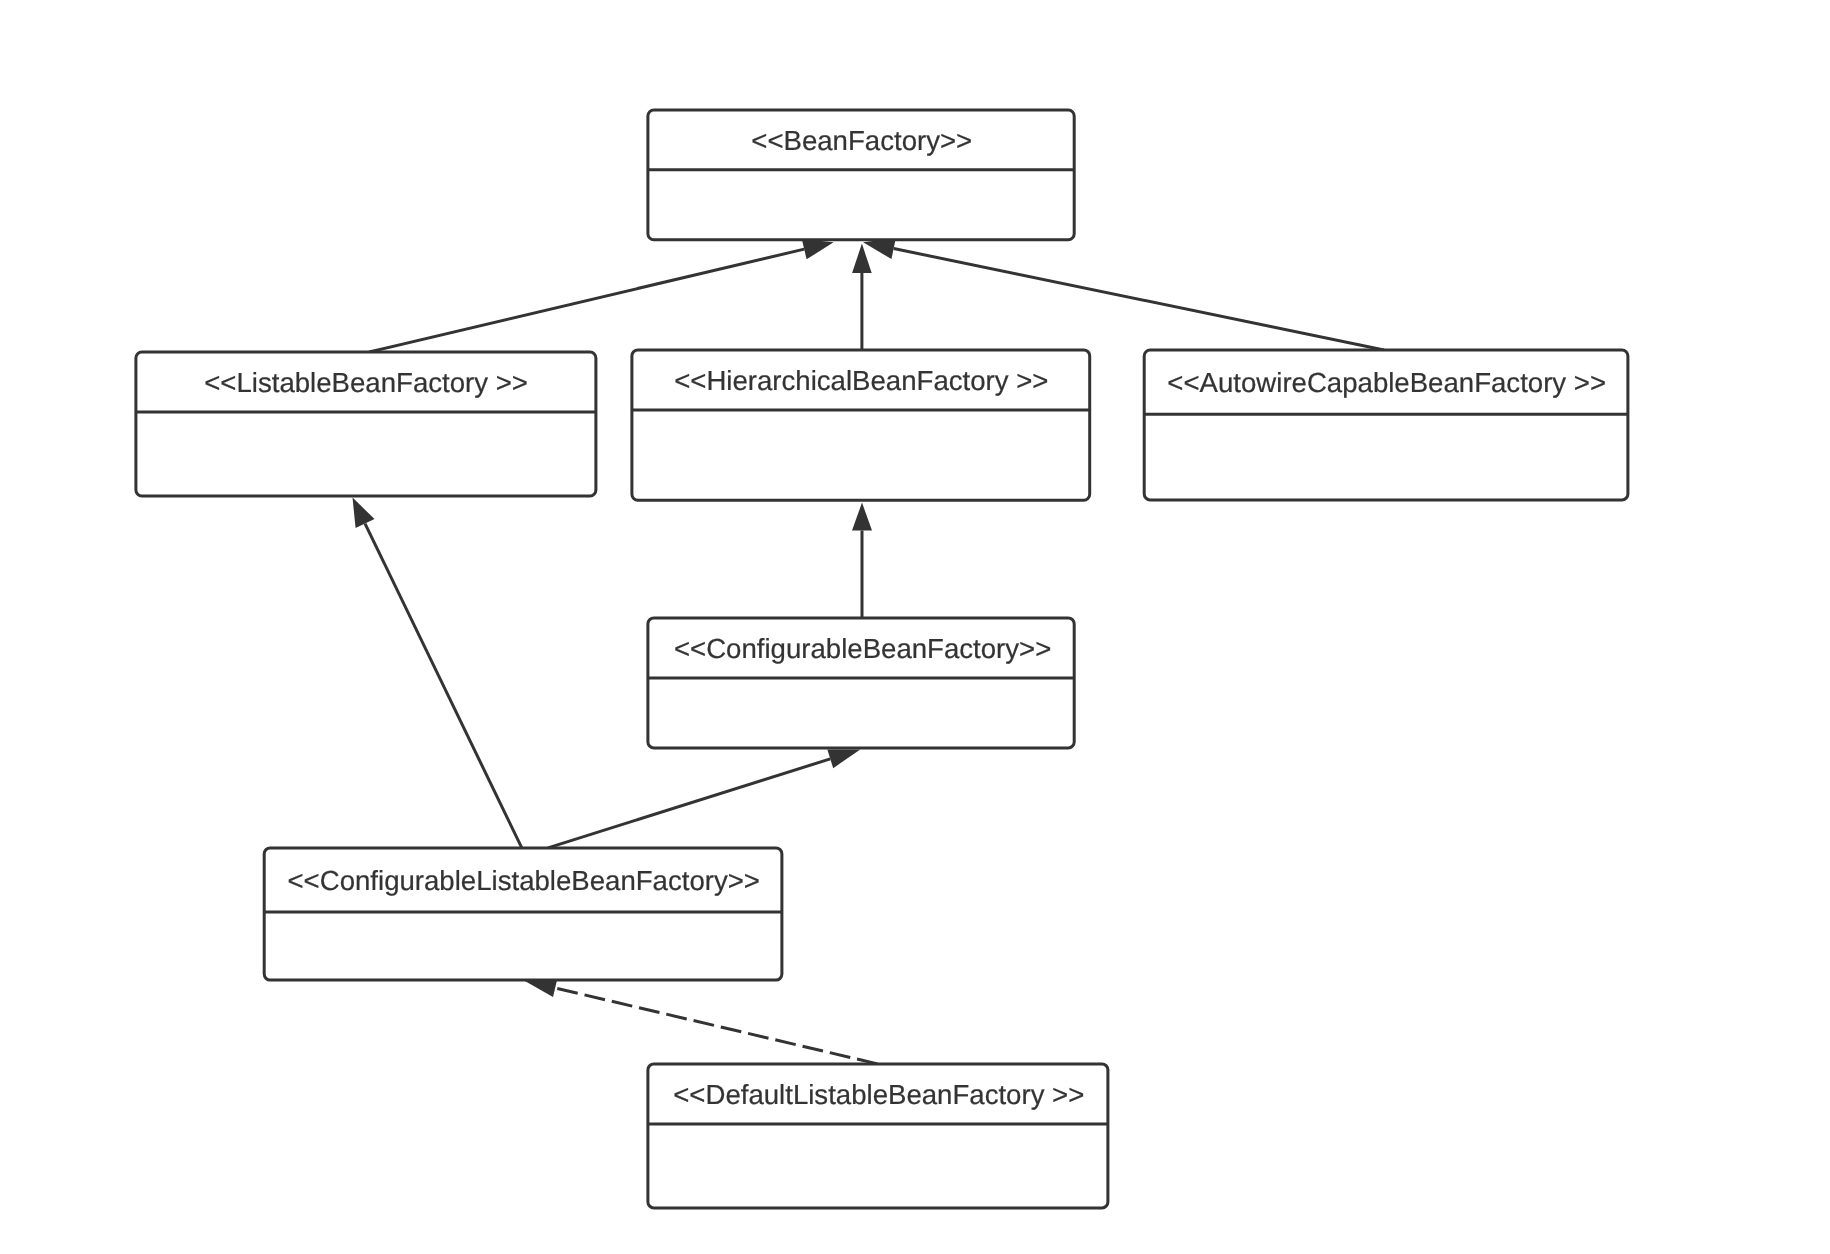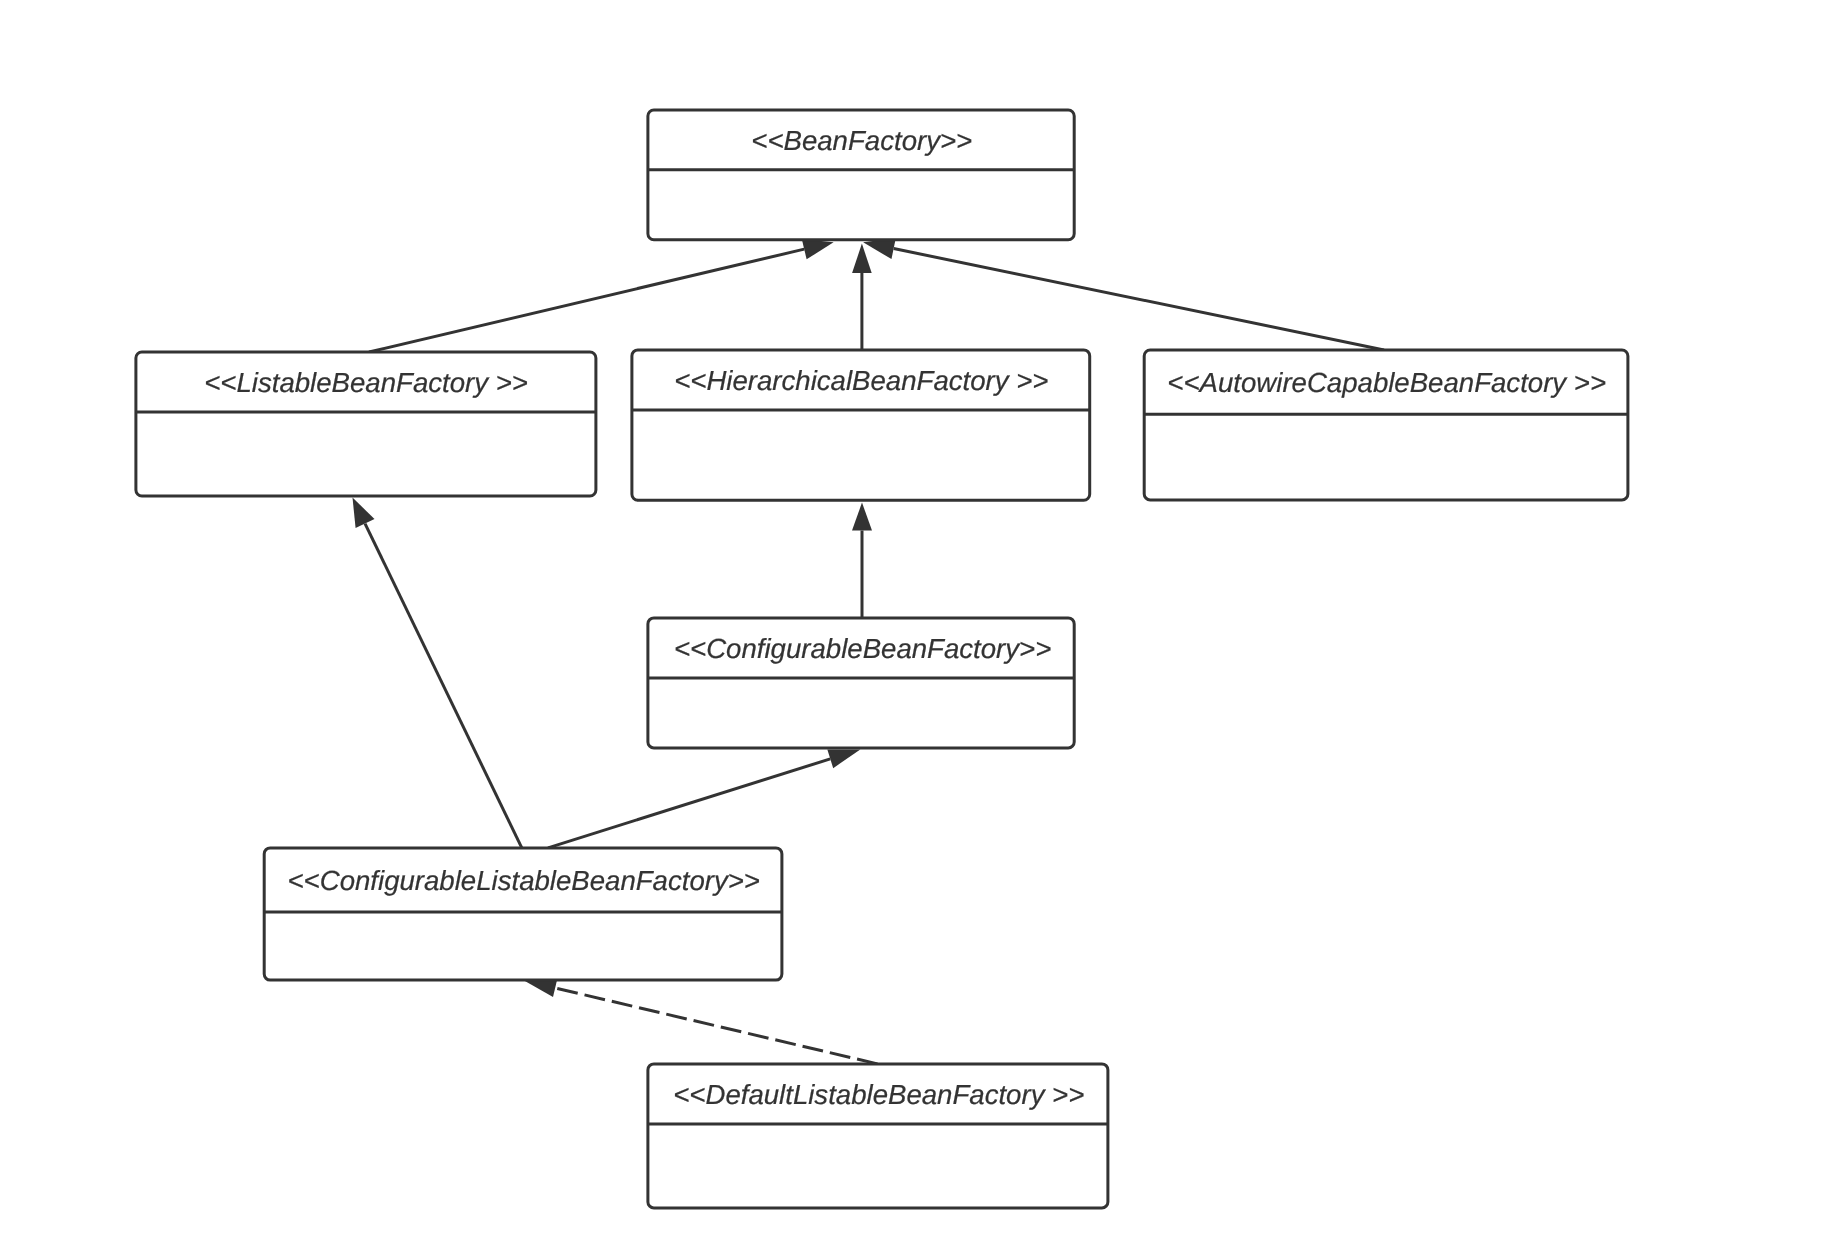--- a/index.html
+++ b/index.html
@@ -1,17 +1,17 @@
 <!DOCTYPE html>
 <html><head>
 <meta charset="utf-8">
 <title>BeanFactory UML class diagram</title>
 <style>
   html, body { margin:0; padding:0; background:#ffffff; }
-  #page { position:relative; width:1830px; height:1254px; background:#ffffff; overflow:hidden;font-style:italic; }
+  #page { position:relative; width:1830px; height:1254px; background:#ffffff; overflow:hidden; }
   svg#uml { display:block; width:1830px; height:1254px; }
   .node-box { fill:#ffffff; stroke:#333333; stroke-width:3; }
   .node-divider { stroke:#333333; stroke-width:3; stroke-linecap:butt; }
   .node-label { font-family:"Liberation Sans", sans-serif; font-size:27.6px; fill:#333333;
                 paint-order:stroke; stroke:#333333; stroke-width:0.22px;
                 text-anchor:middle; dominant-baseline:central; font-kerning:normal;
                 -webkit-font-smoothing:antialiased;
                 text-rendering:geometricPrecision; }
   #uml { will-change:transform; }
   .edge-line { fill:none; stroke:#333333; stroke-width:3; stroke-linecap:butt; }

